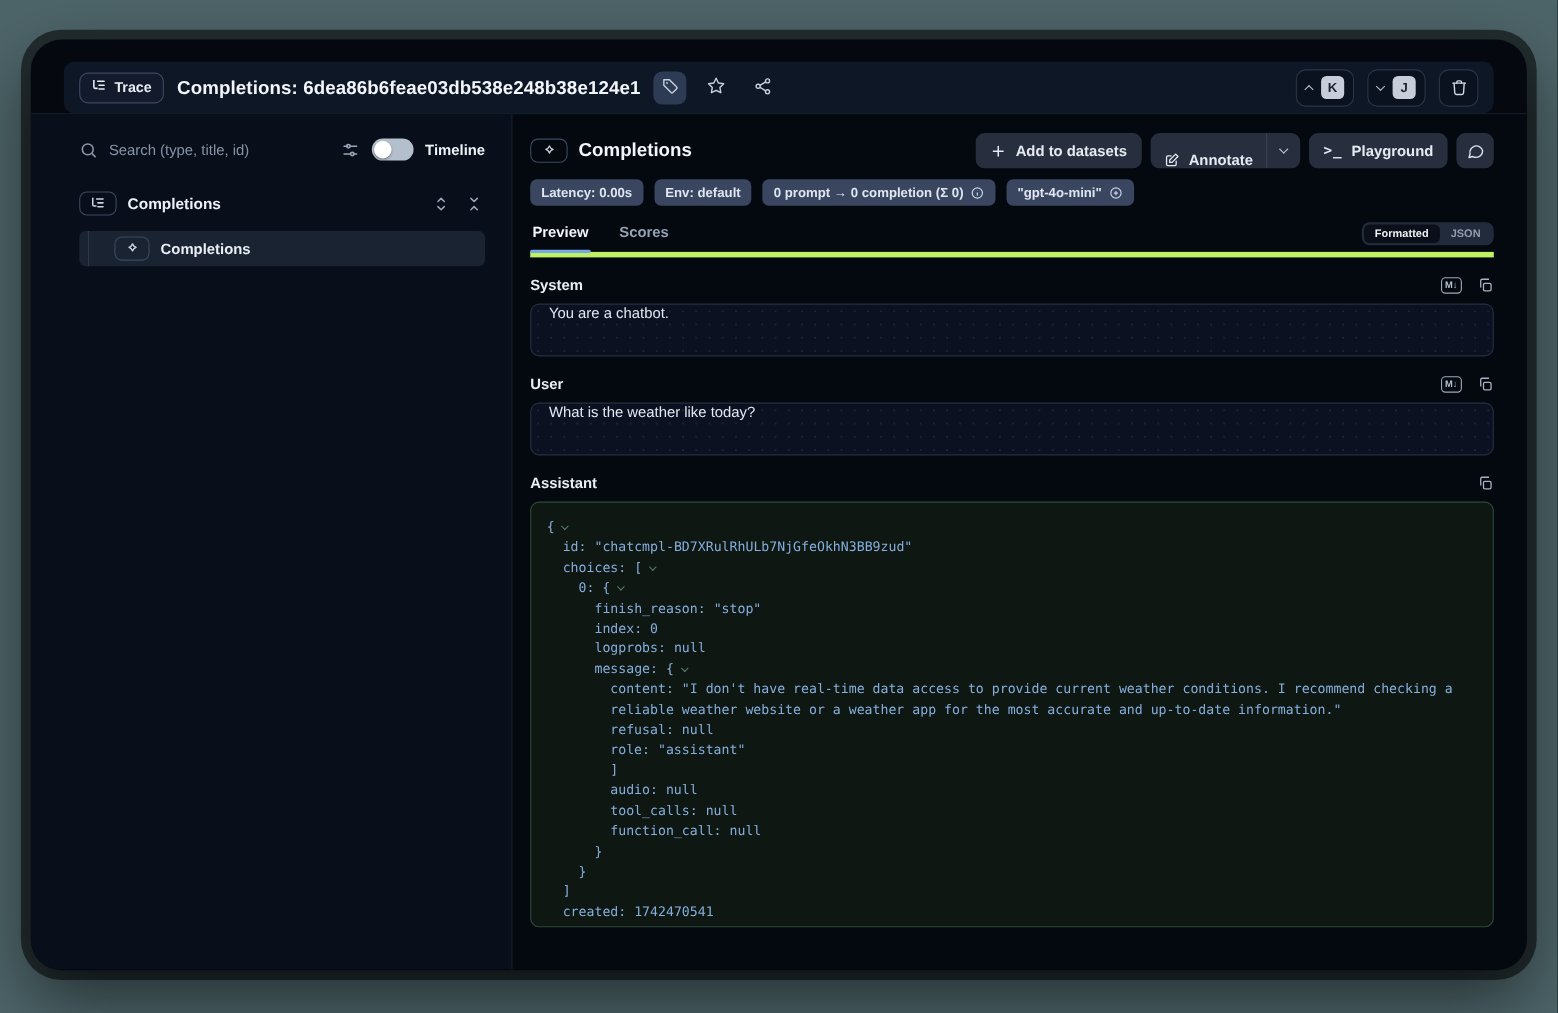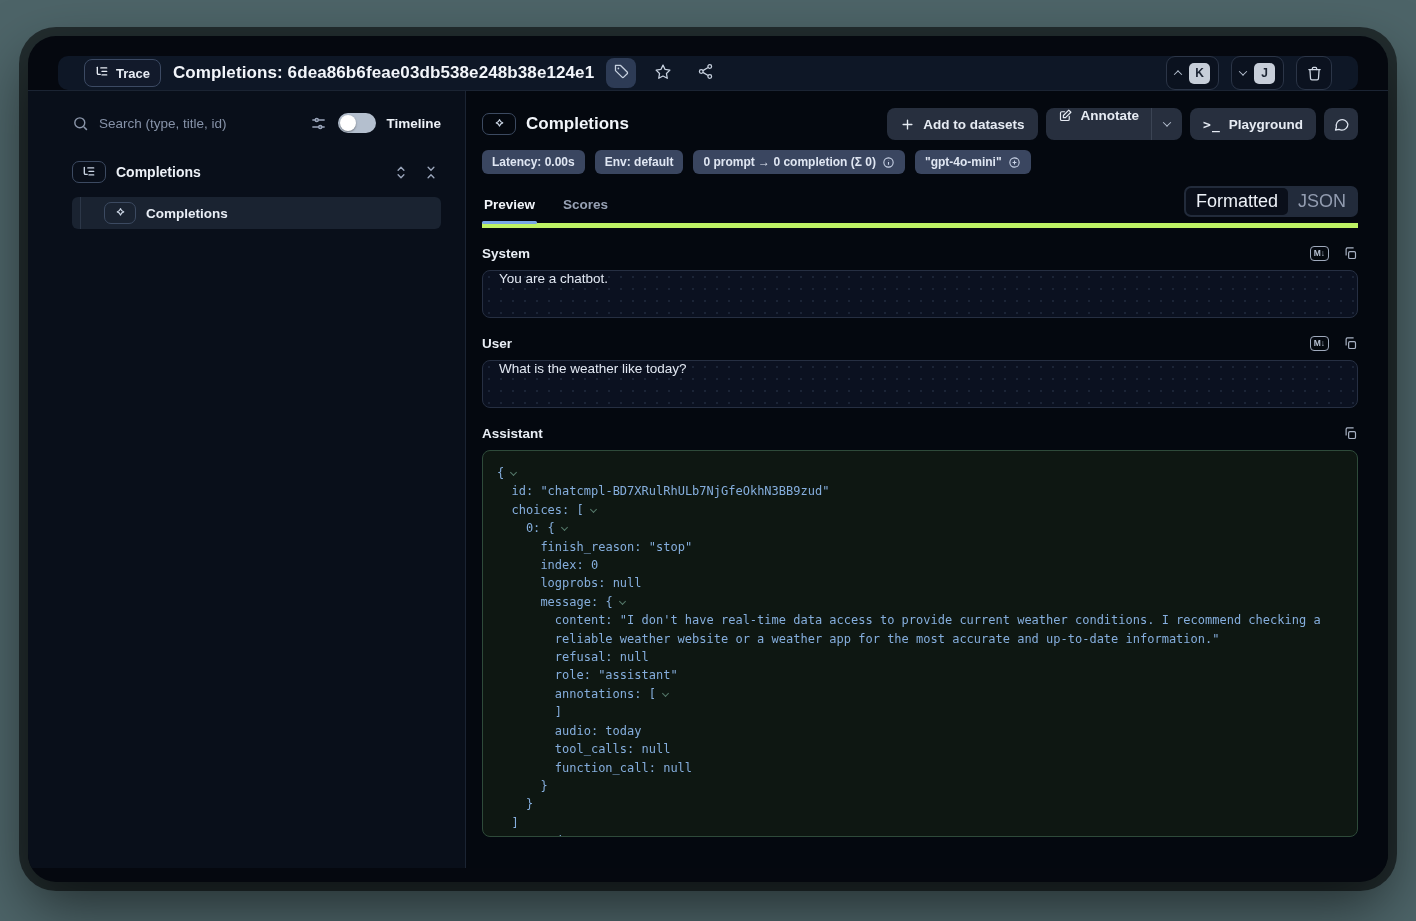--- a/index.html
+++ b/index.html
@@ -7,22 +7,22 @@
   body { font-family:"Liberation Sans", sans-serif; background:#4d6468; position:relative; overflow:hidden; }
 
   .window {
     position:absolute; left:28px; top:36px; width:1360px; height:846px;
     background:#05080f; border-radius:28px; overflow:hidden;
     box-shadow:0 0 0 9px rgba(0,0,0,.55), 0 24px 60px rgba(0,0,0,.55);
   }
 
   
   .topbar {
-    height:34px; margin:20px 30px 0; border-radius:10px; background:#0e1726;
-    display:flex; align-items:center; padding:0 26px; gap:12px;
+    height:47px; margin:20px 30px 0; border-radius:10px; background:#0e1726;
+    display:flex; align-items:center; padding:0 14px; gap:12px;
   }
   .trace-badge {
     display:flex; align-items:center; gap:7px; height:28px; padding:0 10px;
     border:1.4px solid #3c4a63; border-radius:8px; background:#121a2b;
     color:#e8edf5; font-size:13px; font-weight:700;
   }
   .win-title { color:#f2f5fa; font-size:17px; font-weight:700; letter-spacing:.1px; }
   .icon-btn {
     background:transparent; border:none; color:#c7d1df; width:30px; height:30px;
     display:flex; align-items:center; justify-content:center; border-radius:8px; cursor:pointer;
@@ -69,42 +69,42 @@
   .child-label { margin-left:10px; color:#e9eef6; font-size:13.5px; font-weight:700; }
 
   
   .main-header { display:flex; align-items:center; gap:10px; height:34px; }
   .main-title { color:#f2f5fa; font-size:17px; font-weight:700; }
   .actions { margin-left:auto; display:flex; align-items:center; gap:8px; }
   .btn { height:32px; background:#272f3e; border:none; border-radius:8px; color:#e6ebf3;
     font-size:13.5px; font-weight:700; font-family:"Liberation Sans",sans-serif;
     display:flex; align-items:center; gap:8px; padding:0 13px; cursor:pointer; }
   .split { display:flex; height:32px; background:#272f3e; border-radius:8px; overflow:hidden; }
-  .split .seg-main { display:flex; align-items:flex-start; gap:8px; padding:0 12px; color:#e6ebf3; font-size:13.5px; font-weight:700; background:transparent; border:none; cursor:pointer; }
+  .split .seg-main { display:flex; align-items:flex-end; gap:8px; padding:0 12px; color:#e6ebf3; font-size:13.5px; font-weight:700; background:transparent; border:none; cursor:pointer; }
   .split .seg-div { width:1px; background:#3b4454; }
   .split .seg-caret { width:30px; display:flex; align-items:center; justify-content:center; background:transparent; border:none; cursor:pointer; }
   .sq-btn { width:34px; height:32px; background:#272f3e; border:none; border-radius:8px; display:flex; align-items:center; justify-content:center; cursor:pointer; color:#dce3ee; }
   .term-icon { font-family:"DejaVu Sans Mono",monospace; font-size:13px; font-weight:700; color:#e6ebf3; letter-spacing:1px; }
 
   .timestamp { margin-top:13px; color:#eef2f8; font-size:13.5px; font-weight:700; }
 
   .badges { margin-top:9px; display:flex; align-items:center; gap:10px; }
   .badge { height:24px; border-radius:6px; background:#3a4660; color:#dfe6f2; font-size:12px; font-weight:700;
     display:flex; align-items:center; gap:6px; padding:0 10px; cursor:default; }
   .badge svg { color:#c9d3e6; }
 
   
   .tabs-row { margin-top:12px; display:flex; align-items:flex-end; border-bottom:5px solid #bef264; }
   .tab { position:relative; padding:4px 2px 11px; margin-right:24px; font-size:13.5px; font-weight:700;
     background:none; border:none; cursor:pointer; font-family:"Liberation Sans",sans-serif; }
   .tab.active { color:#f2f5fa; }
   .tab.active::after { content:""; position:absolute; left:0; right:0; bottom:-1px; height:3px; border-radius:2px; background:#78a7e6; }
   .tab.inactive { color:#97a1b4; }
   .fmt-toggle { margin-left:auto; margin-bottom:6px; background:#222b3b; border-radius:7px; padding:2px; display:flex; }
-  .fmt-seg { border:none; background:transparent; color:#929cb0; font-size:18px; font-weight:400; padding:3px 10px; border-radius:5px; cursor:pointer; font-family:"Liberation Sans",sans-serif; }
+  .fmt-seg { border:none; background:transparent; color:#929cb0; font-size:10px; font-weight:700; padding:3px 10px; border-radius:5px; cursor:pointer; font-family:"Liberation Sans",sans-serif; }
   .fmt-seg.active { background:#0a0f1a; color:#eef2f8; }
 
   
   .sec { margin-top:18px; }
   .sec-head { display:flex; align-items:center; }
   .sec-role { color:#e9eef5; font-size:13.5px; font-weight:700; }
   .sec-icons { margin-left:auto; display:flex; align-items:center; gap:14px; }
   .md-badge { border:1.4px solid #9fa9bc; border-radius:4px; color:#b6c0d2; font-size:8.5px; font-weight:700;
     padding:1px 3px; background:none; cursor:pointer; line-height:1.2; }
   .copy-btn { background:none; border:none; color:#a8b2c4; cursor:pointer; display:flex; }
@@ -405,23 +405,22 @@
             <div class="cl" style="padding-left: 14.5px;"><span>id: "chatcmpl-BD7XRulRhULb7NjGfeOkhN3BB9zud"</span></div>
             <div class="cl" style="padding-left: 14.5px;"><span>choices: [</span><span class="json-chev"></span></div>
             <div class="cl" style="padding-left: 28.9px;"><span>0: {</span><span class="json-chev"></span></div>
             <div class="cl" style="padding-left: 43.4px;"><span>finish_reason: "stop"</span></div>
             <div class="cl" style="padding-left: 43.4px;"><span>index: 0</span></div>
             <div class="cl" style="padding-left: 43.4px;"><span>logprobs: null</span></div>
             <div class="cl" style="padding-left: 43.4px;"><span>message: {</span><span class="json-chev"></span></div>
             <div class="cl" style="padding-left: 57.8px;"><span>content: "I don't have real-time data access to provide current weather conditions. I recommend checking a reliable weather website or a weather app for the most accurate and up-to-date information."</span></div>
             <div class="cl" style="padding-left: 57.8px;"><span>refusal: null</span></div>
             <div class="cl" style="padding-left: 57.8px;"><span>role: "assistant"</span></div>
-            <div class="cl" style="padding-left: 57.8px;"><span>annotations: [</span><span class="json-chev"></span></div>
             <div class="cl" style="padding-left: 57.8px;"><span>]</span></div>
-            <div class="cl" style="padding-left: 57.8px;"><span>audio: today</span></div>
+            <div class="cl" style="padding-left: 57.8px;"><span>audio: null</span></div>
             <div class="cl" style="padding-left: 57.8px;"><span>tool_calls: null</span></div>
             <div class="cl" style="padding-left: 57.8px;"><span>function_call: null</span></div>
             <div class="cl" style="padding-left: 43.4px;"><span>}</span></div>
             <div class="cl" style="padding-left: 28.9px;"><span>}</span></div>
             <div class="cl" style="padding-left: 14.5px;"><span>]</span></div>
             <div class="cl" style="padding-left: 14.5px;"><span>created: 1742470541</span></div>
           </div>
       </div>
 
     </section>

